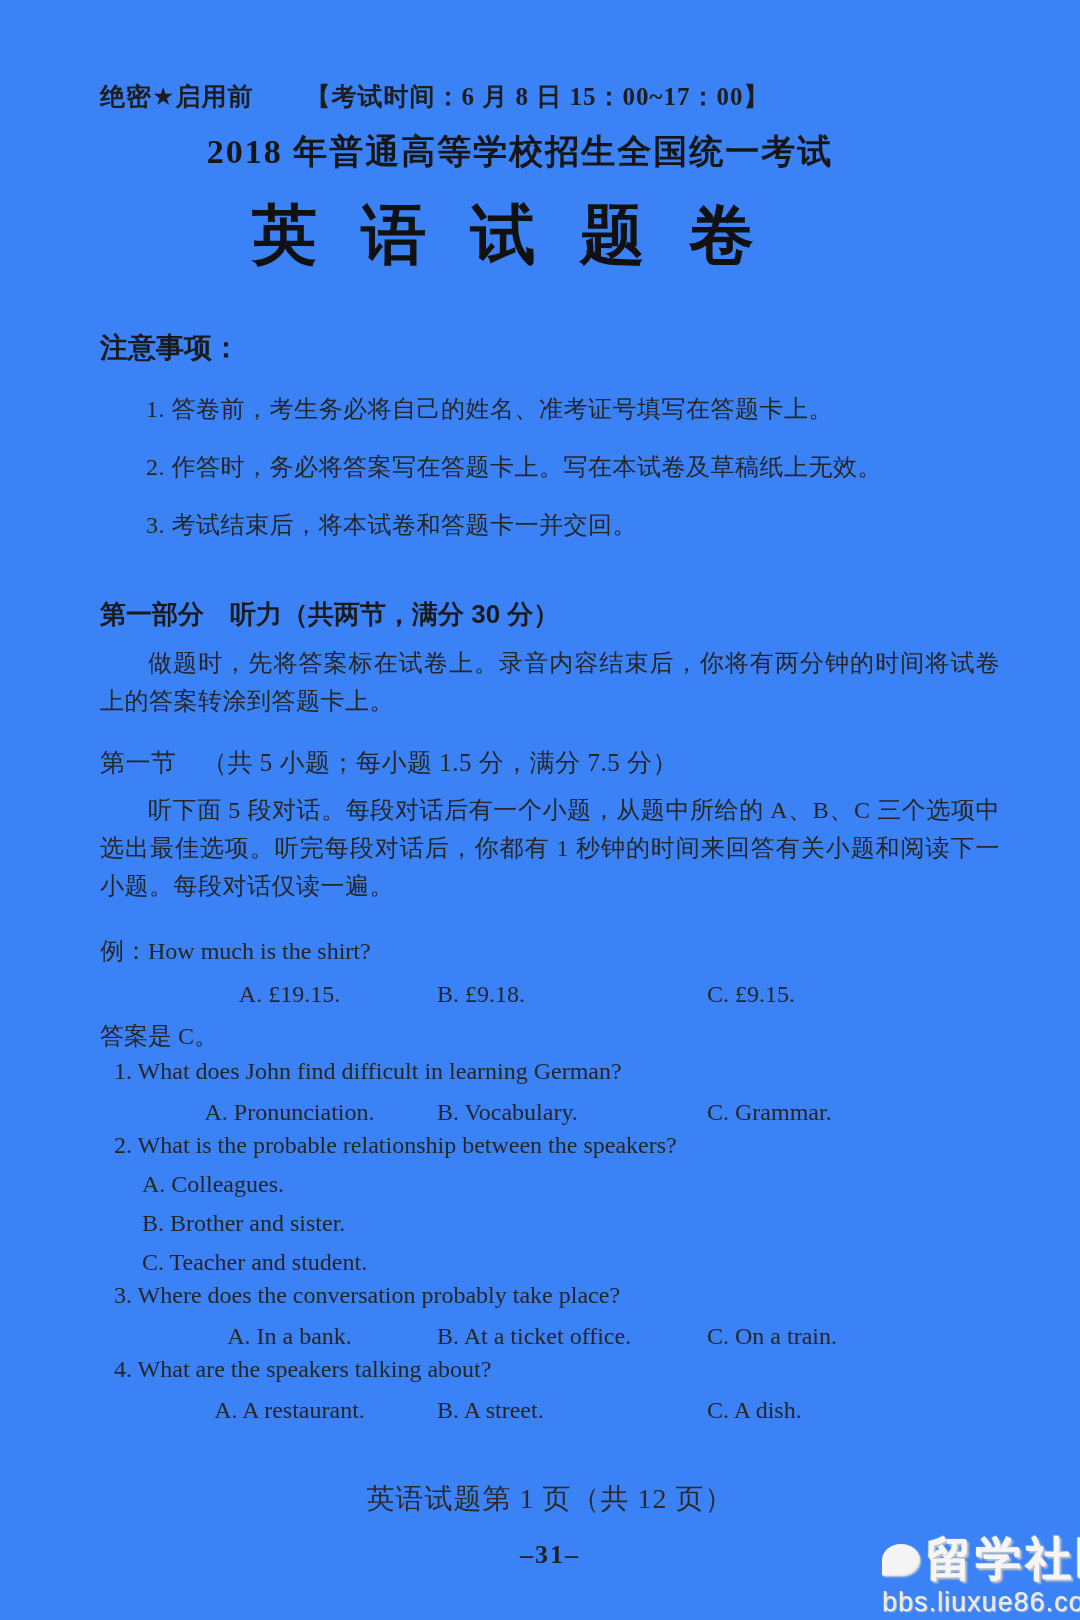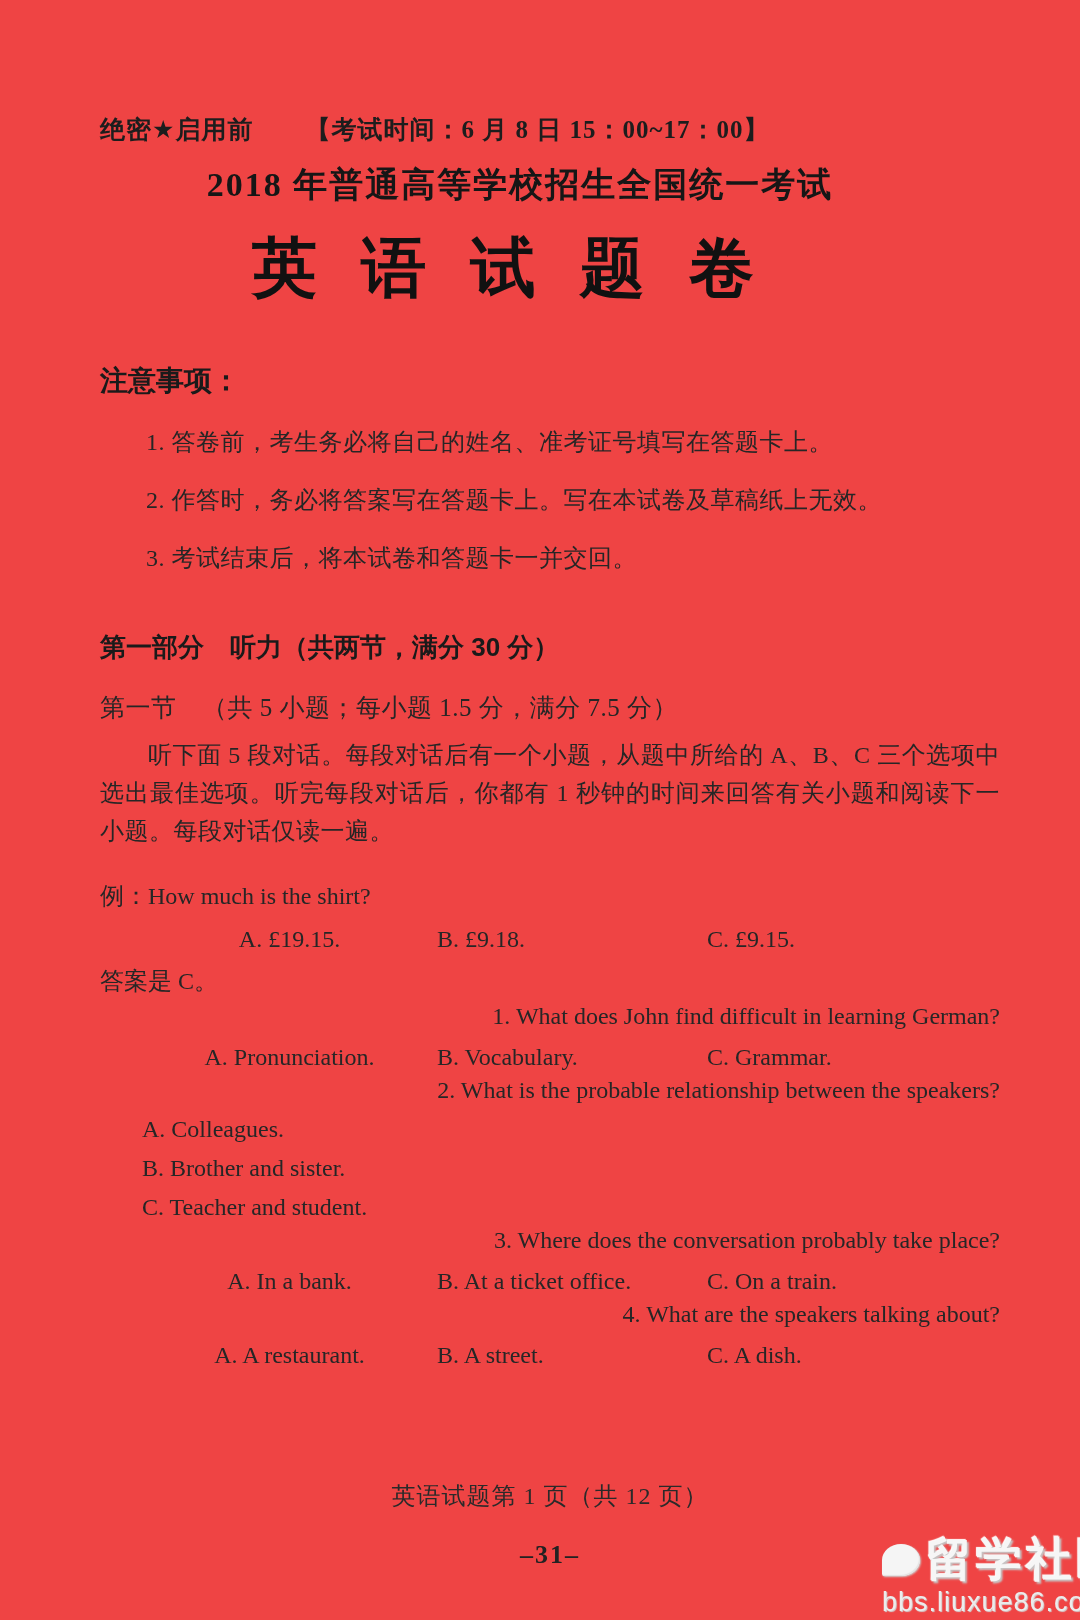--- a/index.html
+++ b/index.html
@@ -2,26 +2,26 @@
 <html><head>
 <meta charset="utf-8">
 <style>
   * { margin: 0; padding: 0; box-sizing: border-box; }
   html, body { background: #e8e8e8; }
   .page {
     position: relative;
     width: 1080px;
     height: 1620px;
     margin: 0 auto;
-    background: #ef4444;
+    background: #3b82f6;
     color: #262626;
     font-family: "Liberation Serif", "DejaVu Serif", serif;
     font-size: 24px;
     overflow: hidden;
-    padding: 113px 80px 0 100px;
+    padding: 80px 80px 0 100px;
   }
   .header-row {
     display: flex;
     align-items: baseline;
     font-size: 25px;
     font-weight: bold;
     color: #1d1d1d;
   }
   .classification {
     font-family: "Liberation Sans", "DejaVu Sans", sans-serif;
@@ -73,29 +73,29 @@
   .options-row {
     display: flex;
     margin-top: 14px;
     padding-left: 42px;
   }
   .options-row .opt-a { width: 295px; text-align: center; }
   .options-row .opt-b { width: 270px; }
   .options-row .opt-c { flex: 1; }
   .answer-note { margin-top: 12px; }
   .question-block { margin-top: 6px; }
-  .question-text { margin-top: 4px; padding-left: 14px; text-align: right; }
+  .question-text { margin-top: 4px; padding-left: 14px; }
   .stacked-option { margin-top: 12px; padding-left: 42px; }
   .footer-line {
     position: absolute;
     left: 100px;
     right: 80px;
     top: 1480px;
     text-align: center;
-    font-size: 24px;
+    font-size: 28px;
     color: #2a2a2a;
     letter-spacing: 1px;
   }
   .page-number {
     position: absolute;
     left: 100px;
     right: 80px;
     top: 1540px;
     text-align: center;
     font-size: 26px;
@@ -150,20 +150,21 @@
 
   <div class="paper-title">2018 年普通高等学校招生全国统一考试</div>
   <div class="subject-title">英 语 试 题 卷</div>
 
   <div class="notice-heading">注意事项：</div>
   <div class="notice-item">1. 答卷前，考生务必将自己的姓名、准考证号填写在答题卡上。</div>
   <div class="notice-item">2. 作答时，务必将答案写在答题卡上。写在本试卷及草稿纸上无效。</div>
   <div class="notice-item">3. 考试结束后，将本试卷和答题卡一并交回。</div>
 
   <div class="part-heading">第一部分　听力（共两节，满分 30 分）</div>
+  <p class="para">做题时，先将答案标在试卷上。录音内容结束后，你将有两分钟的时间将试卷上的答案转涂到答题卡上。</p>
 
   <div class="section-heading">第一节　（共 5 小题；每小题 1.5 分，满分 7.5 分）</div>
   <p class="para">听下面 5 段对话。每段对话后有一个小题，从题中所给的 A、B、C 三个选项中选出最佳选项。听完每段对话后，你都有 1 秒钟的时间来回答有关小题和阅读下一小题。每段对话仅读一遍。</p>
 
   <div class="example-line">
     <span>例：</span><span>How much is the shirt?</span>
   </div>
   <div class="options-row">
     <span class="opt-a">A. £19.15.</span>
     <span class="opt-b">B. £9.18.</span>

